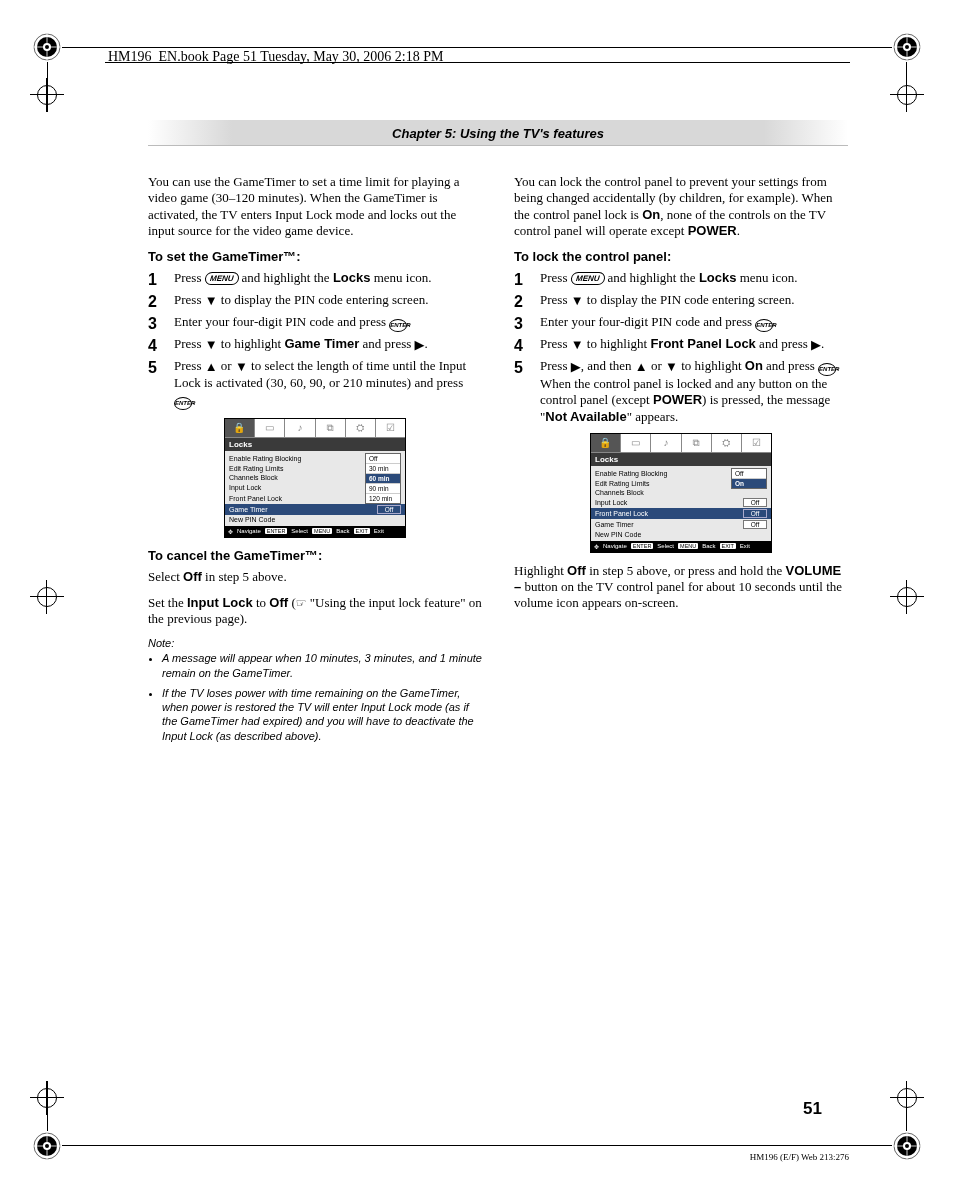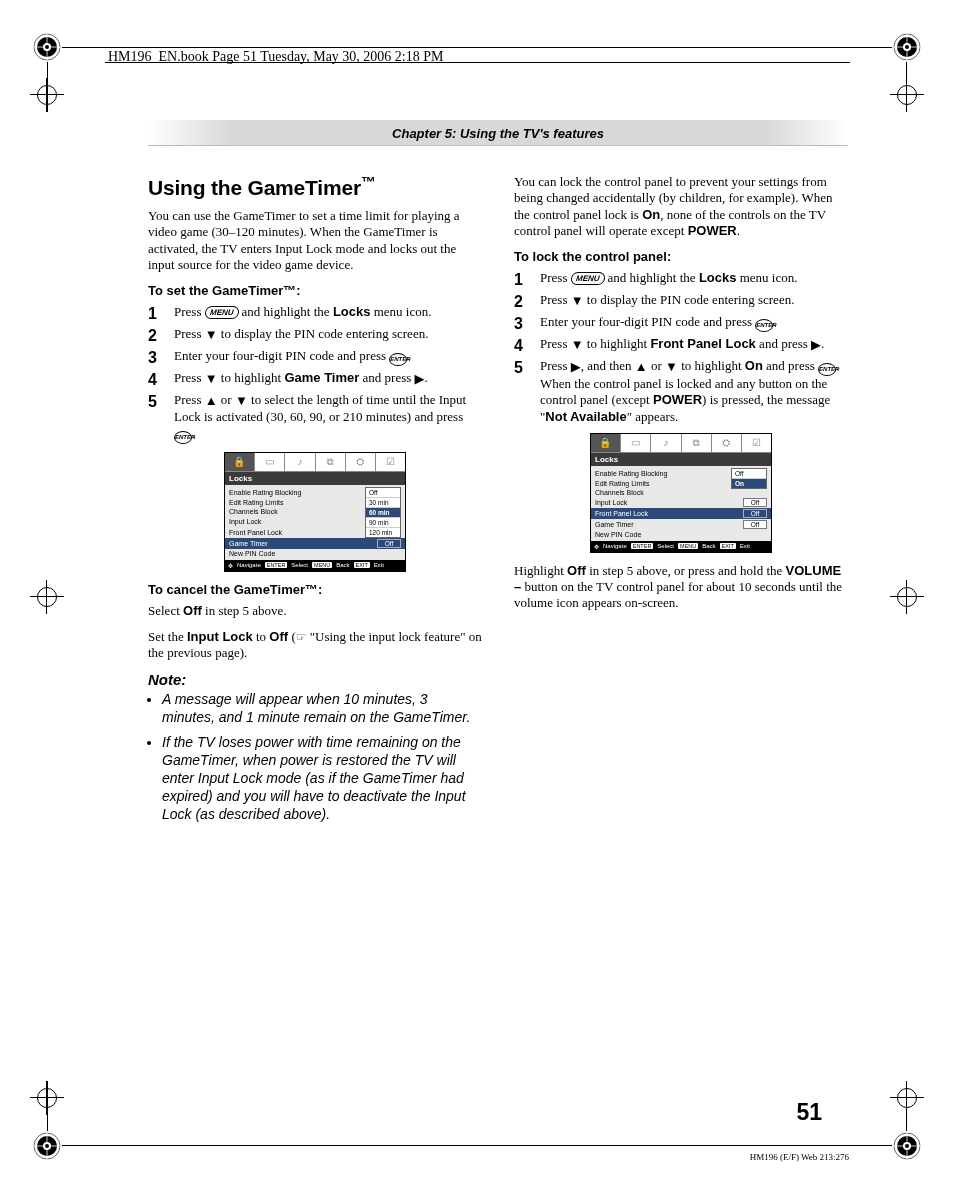--- a/index.html
+++ b/index.html
@@ -92,24 +92,24 @@
   .osd-row .lab { flex:1; }
   .osd-row .val { width:22px; text-align:center; border:1px solid #777; background:#fff; font-size:6.5px; margin-left:2px;}
   .osd-row.sel { background:#2b4a7a; color:#fff; }
   .osd-row.sel .val { background:#2b4a7a; border-color:#aac; color:#fff;}
   .osd-pop { position:absolute; right:4px; top:2px; width:34px; background:#fff; border:1px solid #666;}
   .osd-pop div { font-size:6.5px; padding:1px 3px; border-bottom:1px solid #ccc;}
   .osd-pop div:last-child{border-bottom:none;}
   .osd-pop div.hl { background:#2b4a7a; color:#fff; font-weight:bold;}
   .osd-foot { background:#000; color:#fff; font-size:6px; padding:2px 3px; display:flex; gap:4px; align-items:center;}
   .osd-foot .k { background:#fff; color:#000; padding:0 2px; font-size:5.5px; border-radius:1px;}
-  .note-head { font-family: Arial, sans-serif; font-style:italic; font-weight:bold; font-size:15px; margin:6px 0 2px;}
+  .note-head { font-family: Arial, sans-serif; font-style:italic; font-weight:normal; font-size:11px; margin:6px 0 2px;}
   ul.notes { margin:0; padding-left:14px; }
-  ul.notes li { font-family: Arial, sans-serif; font-style:italic; font-size:14px; line-height:1.3; margin-bottom:6px;}
-  .pgnum { position:absolute; right:132px; top:1099px; font-family: Arial, sans-serif; font-weight:900; font-size:23px;}
+  ul.notes li { font-family: Arial, sans-serif; font-style:italic; font-size:11px; line-height:1.3; margin-bottom:6px;}
+  .pgnum { position:absolute; right:132px; top:1099px; font-family: Arial, sans-serif; font-weight:900; font-size:17px;}
   .footer-id { position:absolute; right:105px; top:1152px; font-size:9px; font-family:"Times New Roman",serif;}
   b, strong { font-family: Arial, Helvetica, sans-serif; font-weight:bold; }
   .strong-serif { font-family:Liberation Sans, sans-serif; font-weight:bold;}
   .tm { font-size:0.7em; vertical-align:super;}
 </style>
 </head>
 <body>
 
 <svg class="reg-mark" style="left:33px;top:33px" viewBox="0 0 28 28">
     <circle cx="14" cy="14" r="13" fill="none" stroke="#000" stroke-width="0.6"></circle>
@@ -168,21 +168,20 @@
 
 <div class="header-line">HM196_EN.book  Page 51  Tuesday, May 30, 2006  2:18 PM</div>
 <div class="header-rule"></div>
 
 <div class="page">
   <div class="chapter-bar">Chapter 5: Using the TV's features</div>
 
   <div class="cols">
 
     <div class="col">
-      <h2 class="section"><span>Using the GameTimer</span><span class="tm">™</span></h2>
       <p class="body">You can use the GameTimer to set a time limit for playing a video game (30–120 minutes). When the GameTimer is activated, the TV enters Input Lock mode and locks out the input source for the video game device.</p>
 
       <p class="subhead strong-serif">To set the GameTimer™:</p>
       <ol class="steps">
         <li>
             <span><span>Press </span><span class="menu-btn">MENU</span><span> and highlight the </span><b>Locks</b><span> menu icon.</span></span>
           </li>
         <li>
             <span><span>Press </span><span class="tri">▼</span><span> to display the PIN code entering screen.</span></span>
           </li>

